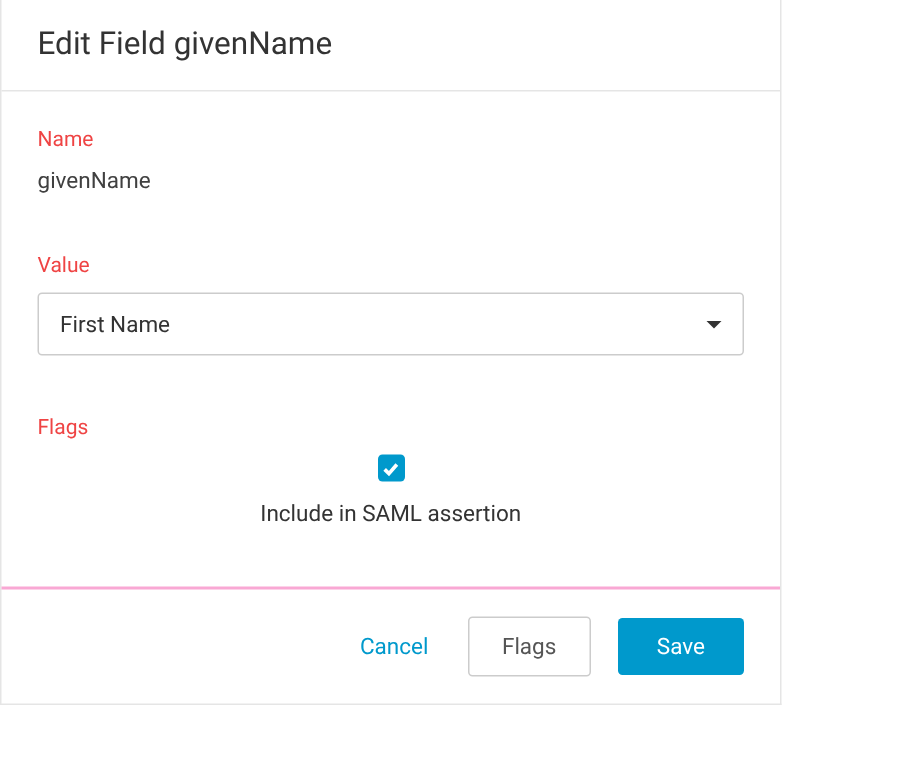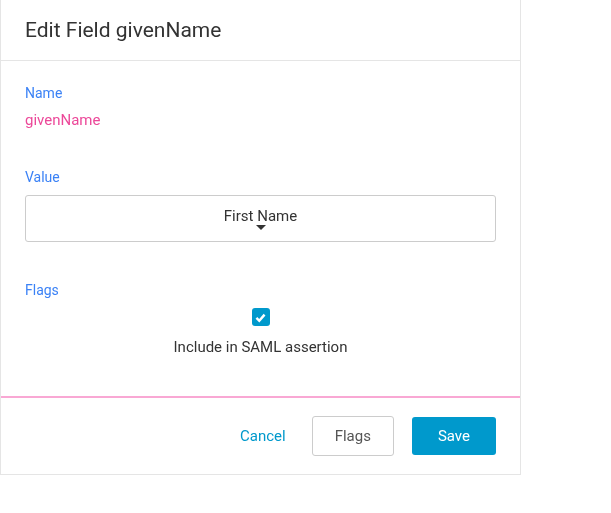--- a/index.html
+++ b/index.html
@@ -31,41 +31,40 @@
     padding: 24px 24px 40px 24px;
   }
   .field-group {
     margin-bottom: 40px;
   }
   .field-group:last-child {
     margin-bottom: 0;
   }
   .field-label {
     font-size: 14px;
-    color: #3b82f6;
+    color: #ef4444;
     margin-bottom: 10px;
     display: block;
   }
   .field-value-text {
     font-size: 15px;
-    color: #ec4899;
+    color: #404040;
   }
   .select-wrap {
     position: relative;
     border: 1px solid #ccc;
     border-radius: 3px;
     padding: 11px 14px;
     font-size: 15px;
     color: #333;
     cursor: pointer;
     background: #fff;
     display: flex;
     align-items: center;
     justify-content: space-between;
-    flex-direction: column;
   }
   .select-caret {
     width: 0;
     height: 0;
     border-left: 5px solid transparent;
     border-right: 5px solid transparent;
     border-top: 5px solid #333;
   }
   .checkbox-row {
     display: flex;

